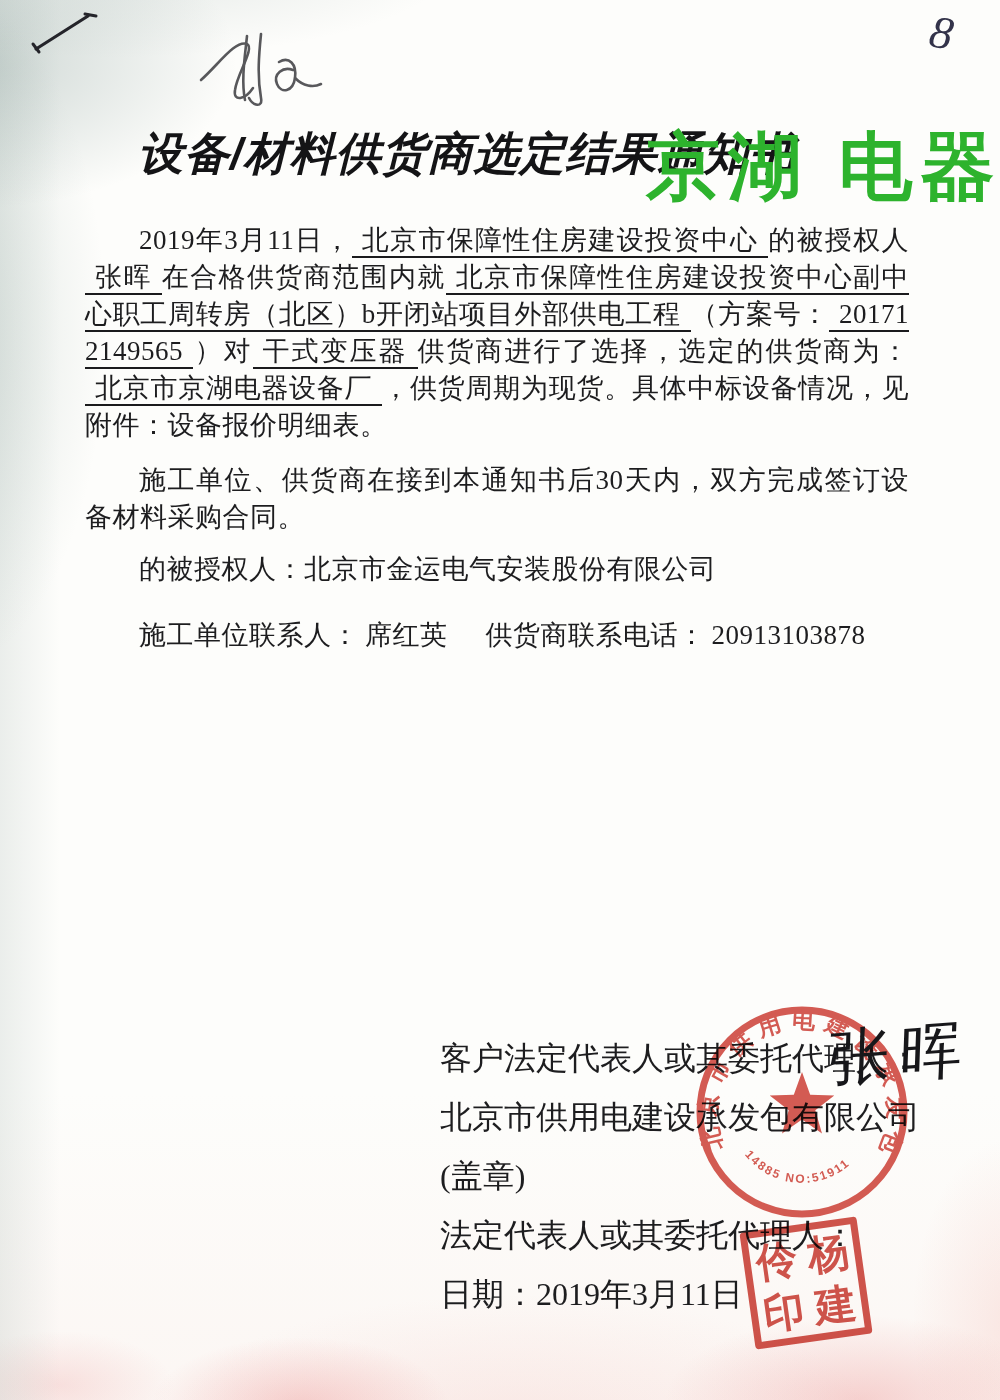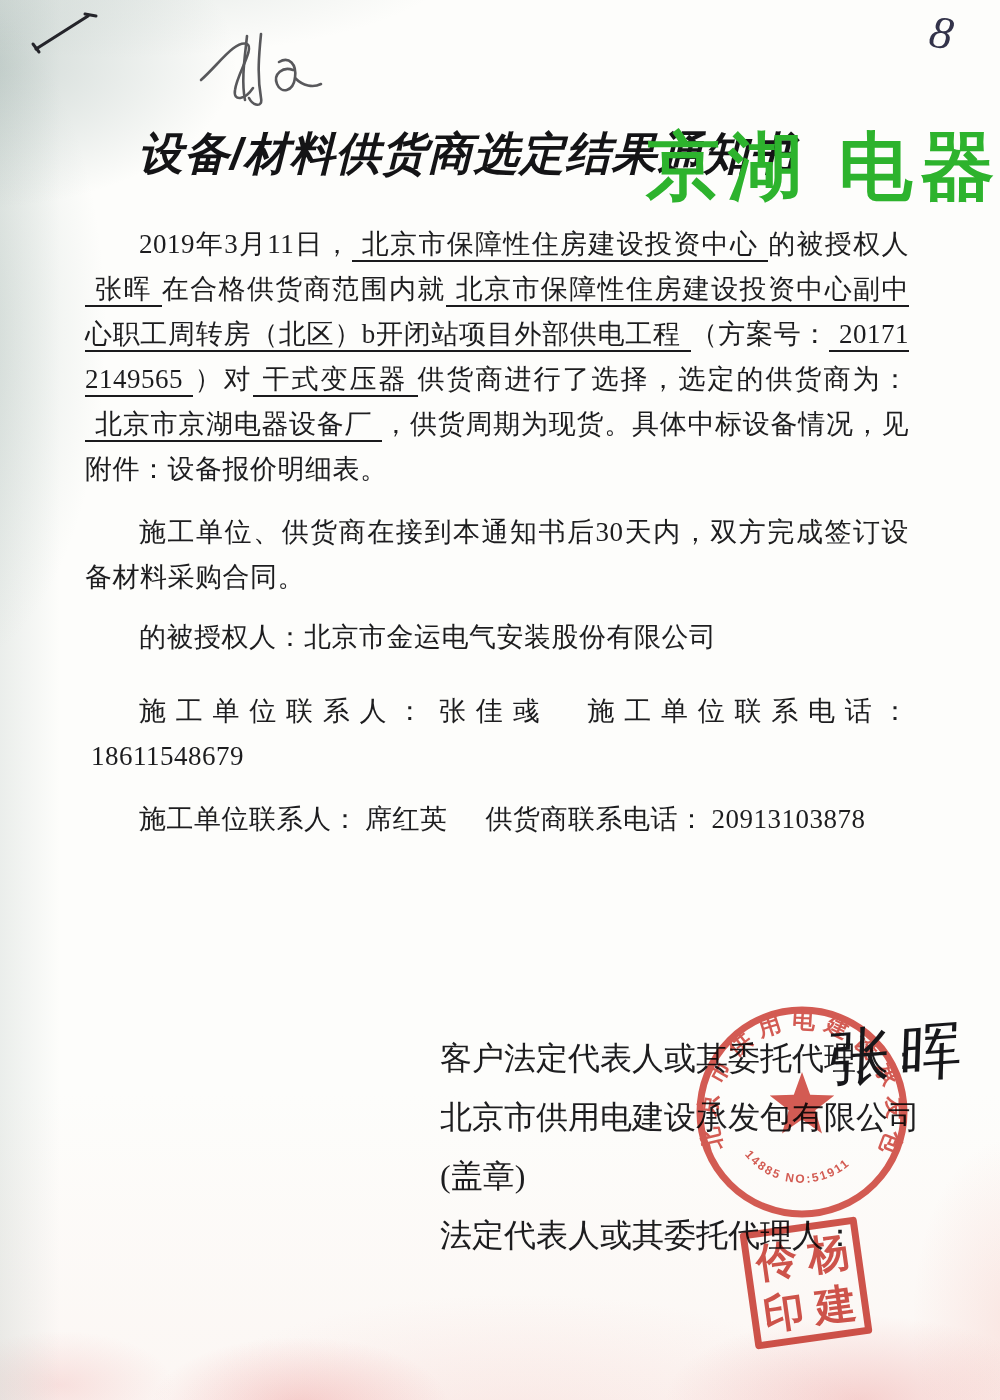--- a/index.html
+++ b/index.html
@@ -43,21 +43,21 @@
     color:#2db32d;white-space:nowrap;
   }
   .page-num{
     position:absolute;left:930px;top:6px;z-index:2;
     font-size:46px;font-style:italic;color:#33334a;
     transform:rotate(10deg);
   }
   
   .body-text{
     position:absolute;left:85px;top:222px;width:824px;z-index:1;
-    font-size:27px;line-height:45px;letter-spacing:.5px;
+    font-size:27px;line-height:37px;letter-spacing:.5px;
     text-align:justify;
   }
   .body-text p{margin:0 0 18px 0;text-indent:54px;}
   .blank{
     border-bottom:2px solid #1b1b1d;
     padding:0 10px 1px 10px;
     word-break:break-all;
   }
   .contact-row{margin:0 0 21px 0;text-indent:54px;}
   .contact-row .pair{margin-right:38px;}
@@ -116,29 +116,29 @@
   <div class="page-num">8</div>
 
   <div class="doc-title">设备/材料供货商选定结果通知书</div>
   <div class="watermark">京湖 电器</div>
 
   <div class="body-text">
     <p><span>2019年3月11日，</span><span class="blank">北京市保障性住房建设投资中心</span><span>的被授权人</span><span class="blank">张晖</span><span>在合格供货商范围内就</span><span class="blank">北京市保障性住房建设投资中心副中心职工周转房（北区）b开闭站项目外部供电工程</span><span>（方案号：</span><span class="blank">201712149565</span><span>）对</span><span class="blank">干式变压器</span><span>供货商进行了选择，选定的供货商为：</span><span class="blank">北京市京湖电器设备厂</span><span>，供货周期为现货。具体中标设备情况，见附件：设备报价明细表。</span></p>
     <p style="margin-bottom:15px;">施工单位、供货商在接到本通知书后30天内，双方完成签订设备材料采购合同。</p>
     <p style="margin-bottom:29px;">的被授权人：北京市金运电气安装股份有限公司</p>
 
-    <p class="contact-row"><span class="pair"><span>施工单位联系人：</span><span class="val">张佳彧</span></span><span class="pair"><span>施工单位联系电话：</span><span class="val">18611548679</span></span></p>
     <p class="contact-row"><span class="pair"><span>施工单位联系人：</span><span class="val">席红英</span></span><span class="pair"><span>供货商联系电话：</span><span class="val">20913103878</span></span></p>
   </div>
 
   <div class="sig-block">
     <p class="sig-line">客户法定代表人或其委托代理人：</p>
     <p class="sig-line">北京市供用电建设承发包有限公司</p>
     <p class="sig-line">(盖章)</p>
     <p class="sig-line">法定代表人或其委托代理人：</p>
+    <p class="sig-line">日期：2019年3月11日</p>
   </div>
 
   <div class="sig-handwritten">张晖</div>
 
   <svg class="round-stamp" viewBox="0 0 224 224">
     <circle cx="112" cy="112" r="102" fill="none" stroke-width="7" stroke="#cf453c"></circle>
     <polygon points="112,72 120.2,94.7 144.3,95.5 125.3,110.3 132,133.5 112,119.5 92,133.5 98.7,110.3 79.7,95.5 103.8,94.7" fill="#cf453c"></polygon>
     <path id="ringPathTop" d="M 34,150 A 86,86 0 1 1 190,150" fill="none"></path>
     <path id="ringPathBottom" d="M 47,143 A 73,73 0 0 0 177,143" fill="none"></path>
     <text font-family="Liberation Sans, DejaVu Sans, sans-serif" font-size="23" font-weight="700" letter-spacing="9" fill="#cf453c">

